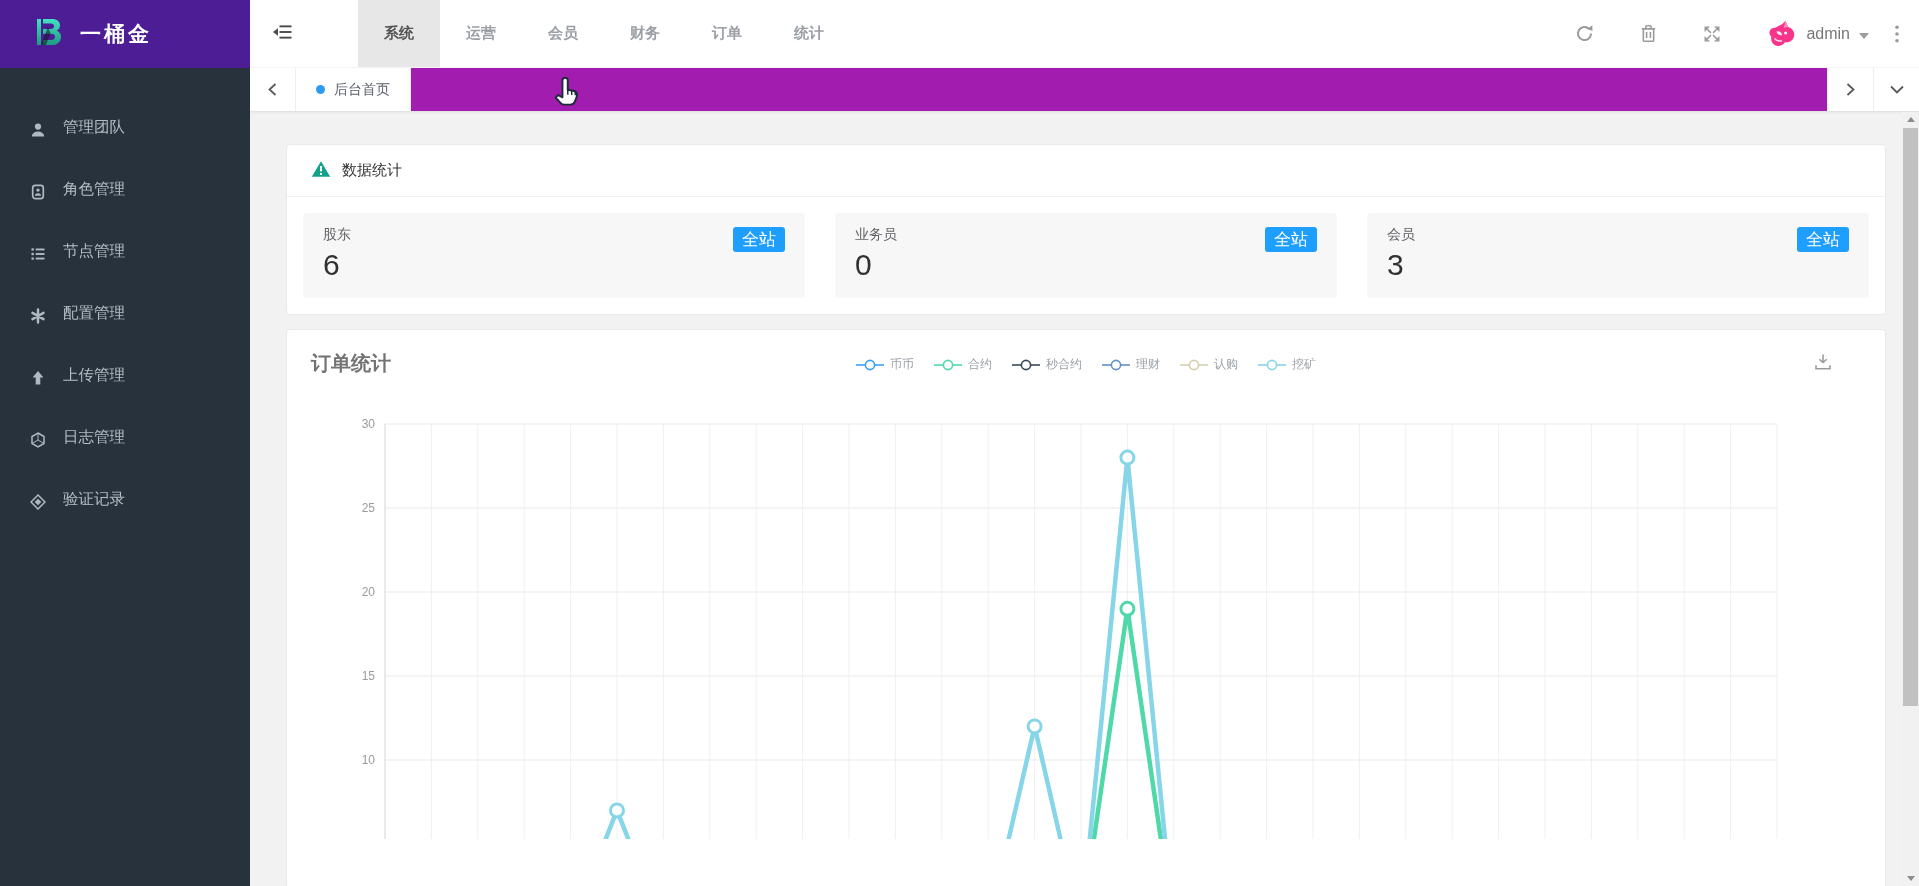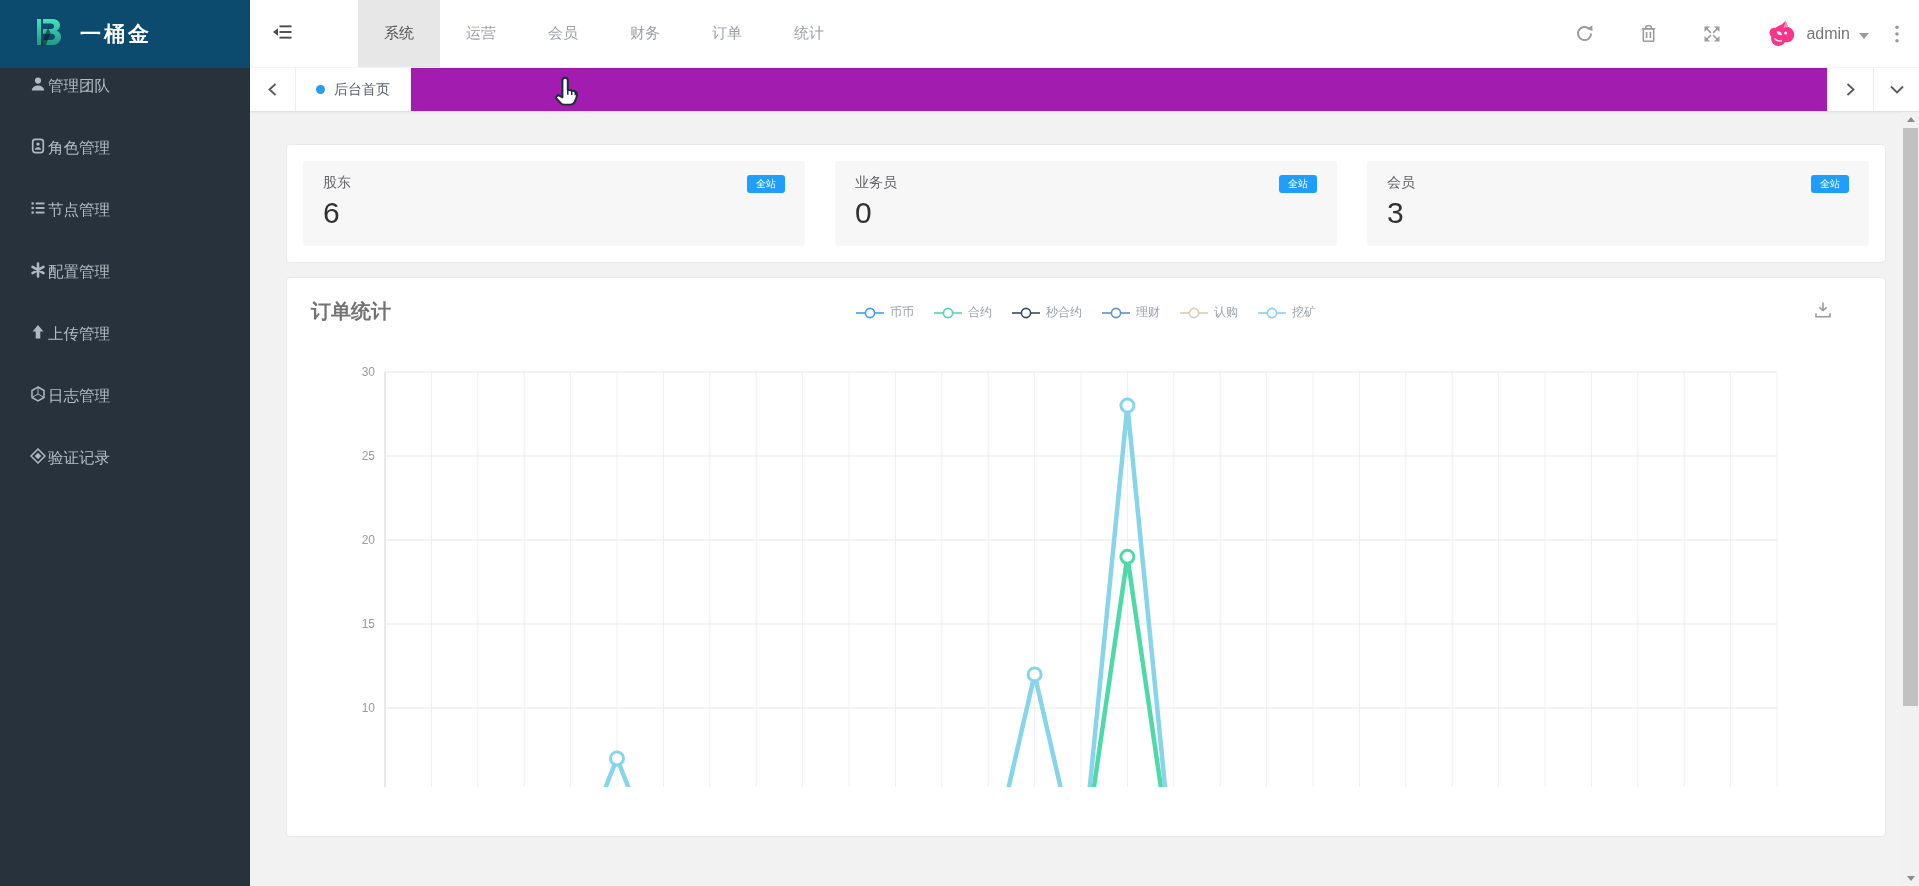--- a/index.html
+++ b/index.html
@@ -2,31 +2,31 @@
 <html><head>
 <meta charset="utf-8">
 <style>
   * { margin:0; padding:0; box-sizing:border-box; }
   html,body { width:1919px; height:886px; overflow:hidden; }
   body { font-family:"Liberation Sans","DejaVu Sans",sans-serif; background:#fff; }
   .page { position:relative; width:1919px; height:886px; overflow:hidden; background:#f2f2f2; }
 
   
   .sidebar { position:absolute; left:0; top:0; bottom:0; width:250px; background:#28323c; z-index:5; }
-  .logo { height:68px; background:#0c4a6e; display:flex; align-items:center; padding-left:32px; gap:14px; cursor:pointer; }
+  .logo { height:68px; background:#4c1d95; display:flex; align-items:center; padding-left:32px; gap:14px; cursor:pointer; }
   .logo-text { color:#fff; font-size:21px; font-weight:bold; letter-spacing:3px; }
   .side-nav { padding-top:8px; }
-  .side-item { height:62px; display:flex; align-items:flex-start; padding-left:28px; color:#b3bdc4; font-size:15.5px; cursor:pointer; }
+  .side-item { height:62px; display:flex; align-items:flex-end; padding-left:28px; gap:15px; color:#b3bdc4; font-size:15.5px; cursor:pointer; }
   .s-icon { width:20px; display:flex; justify-content:center; color:#aeb9c1; }
 
   
   .navbar { position:absolute; left:250px; right:0; top:0; height:68px; background:#fff; display:flex; align-items:stretch; border-bottom:1px solid #f4f4f4; z-index:4; }
   .nav-toggle { width:64px; display:flex; align-items:center; justify-content:center; color:#4a4a4a; cursor:pointer; }
   .nav-tabs { display:flex; margin-left:44px; }
-  .nav-tab { padding:0 26px; display:flex; align-items:center; font-size:15px; color:#9a9fa5; cursor:pointer; }
+  .nav-tab { padding:0 26px; display:flex; align-items:center; font-size:15px; color:#9a9fa5; cursor:pointer;font-weight:bold; }
   .nav-tab.active { background:#e7e7e7; color:#555; }
   .nav-right { margin-left:auto; display:flex; align-items:center; padding-right:20px; }
   .nav-icon-btn { color:#9b9b9b; margin-left:46px; cursor:pointer; display:flex; align-items:center; }
   .user-chip { display:flex; align-items:center; gap:9px; margin-left:44px; cursor:pointer; }
   .avatar { width:32px; height:32px; display:flex; align-items:center; justify-content:center; }
   .user-name { color:#777; font-size:16px; }
   .caret { color:#9b9b9b; }
   .kebab { margin-left:26px; color:#9b9b9b; cursor:pointer; display:flex; }
 
   
@@ -39,21 +39,21 @@
   .tab-spacer { flex:1; }
 
   
   .main { position:absolute; left:250px; top:112px; right:17px; bottom:0; background:#f2f2f2; overflow:hidden; padding:32px 16px 0 36px; }
   .card { background:#fff; border:1px solid #e9e9e9; border-radius:4px; }
   .card-header { height:52px; display:flex; align-items:center; gap:11px; padding:0 24px; border-bottom:1px solid #f0f0f0; font-size:15px; color:#333; }
   .card-body { padding:16px; display:flex; gap:30px; }
   .stat-box { flex:1; background:#f7f7f7; border-radius:3px; padding:13px 20px 16px; position:relative; }
   .stat-label { font-size:14px; color:#606266; }
   .stat-value { font-size:30px; color:#303133; margin-top:4px; }
-  .stat-badge { position:absolute; top:14px; right:20px; background:#1e9fff; color:#fff; font-size:10px; line-height:1; padding:4px 9px; border-radius:3px; }
+  .stat-badge { position:absolute; top:14px; right:20px; background:#1e9fff; color:#fff; font-size:17px; line-height:1; padding:4px 9px; border-radius:3px; }
   .report-card { margin-top:14px; min-height:560px; }
   .chart-title-row { position:relative; padding:20px 24px 8px; height:63px; }
   .chart-title { font-size:20px; font-weight:bold; color:#737373; }
   .legend { position:absolute; left:50%; top:26px; transform:translateX(-50%); display:flex; gap:20px; white-space:nowrap; }
   .legend-item { display:flex; align-items:center; gap:6px; color:#9aa0a6; font-size:12px; cursor:pointer;font-family:Liberation Mono, monospace; }
   .download-btn { position:absolute; right:52px; top:22px; color:#9b9b9b; cursor:pointer; }
   .chart-wrap { height:446px; overflow:hidden; }
 
   
   .scrollbar { position:absolute; right:0; top:112px; bottom:0; width:17px; background:#f1f1f1; z-index:6; }
@@ -260,20 +260,30 @@
     <div class="tab-nav-btn right">
       <svg width="14" height="9" viewBox="0 0 14 9" fill="none" stroke="currentColor" stroke-width="1.8">
           <path d="M1 1.5 L7 7.5 L13 1.5"></path>
         </svg>
     </div>
   </div>
 
   <div class="main">
 
     <section class="card">
+      <div class="card-header">
+        <span>
+          <svg width="20" height="18" viewBox="0 0 20 18">
+              <path d="M10 1.2 L19.2 16.8 H0.8 Z" fill="#12a28c"></path>
+              <rect x="9" y="6" width="2" height="5.4" fill="#fff"></rect>
+              <rect x="9" y="13" width="2" height="2" fill="#fff"></rect>
+            </svg>
+        </span>
+        <span>数据统计</span>
+      </div>
       <div class="card-body" id="stat-row">
           <div class="stat-box">
             <div class="stat-label">股东</div>
             <div class="stat-value">6</div>
             <span class="stat-badge">全站</span>
           </div>
           <div class="stat-box">
             <div class="stat-label">业务员</div>
             <div class="stat-value">0</div>
             <span class="stat-badge">全站</span>

